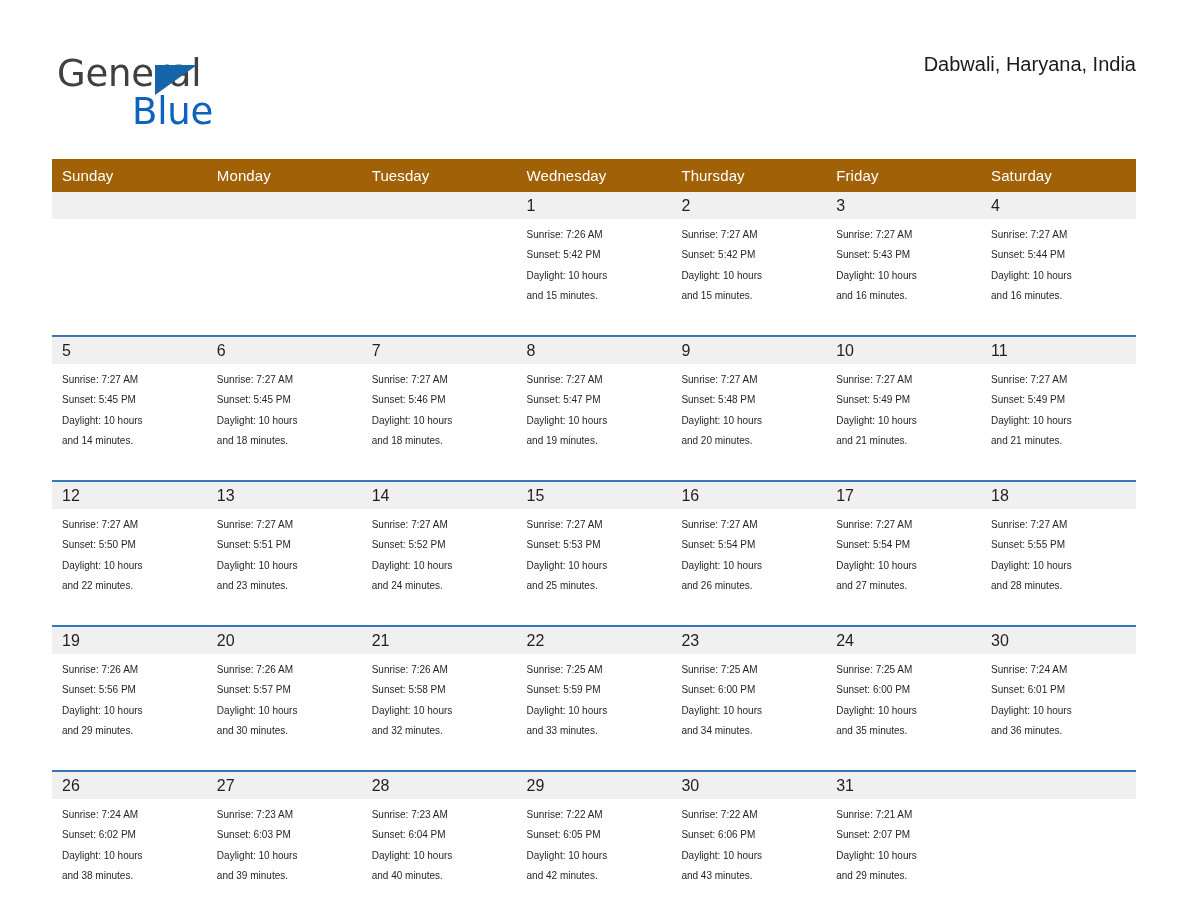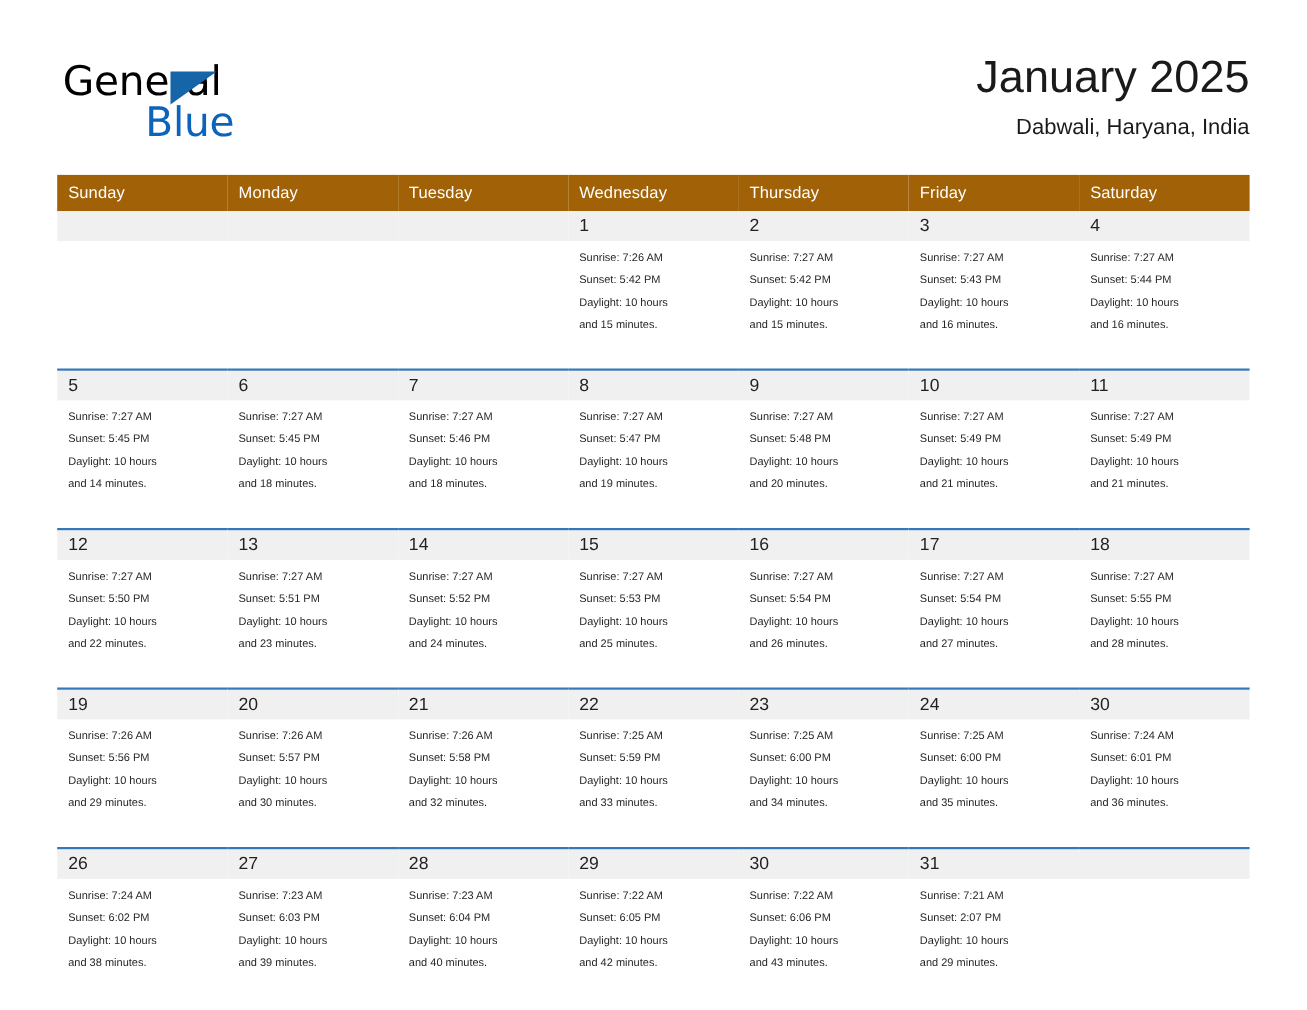--- a/index.html
+++ b/index.html
@@ -37,21 +37,21 @@
     width: 240px;
     height: 80px;
   }
   .logo-general {
     position: absolute;
     left: 0;
     top: 0;
     font-size: 37px;
     line-height: 44px;
     letter-spacing: -0.2px;
-    color: #000000;
+    color: #404040;
     font-family: "DejaVu Sans", sans-serif;
     font-weight: 400;
   }
   .logo-triangle {
     position: absolute;
     left: 98px;
     top: 13px;
     width: 0;
     height: 0;
     border-left: 42px solid #1565a8;
@@ -151,21 +151,20 @@
 
 <div class="page">
 
   <div class="header">
     <div class="logo">
       <span class="logo-general">General</span>
       <span class="logo-triangle"></span>
       <span class="logo-blue">Blue</span>
     </div>
     <div class="title-block">
-      <div class="cal-title">January 2025</div>
       <div class="cal-subtitle">Dabwali, Haryana, India</div>
     </div>
   </div>
 
   <table class="calendar">
     <colgroup>
       <col>
         <col>
         <col>
         <col>

